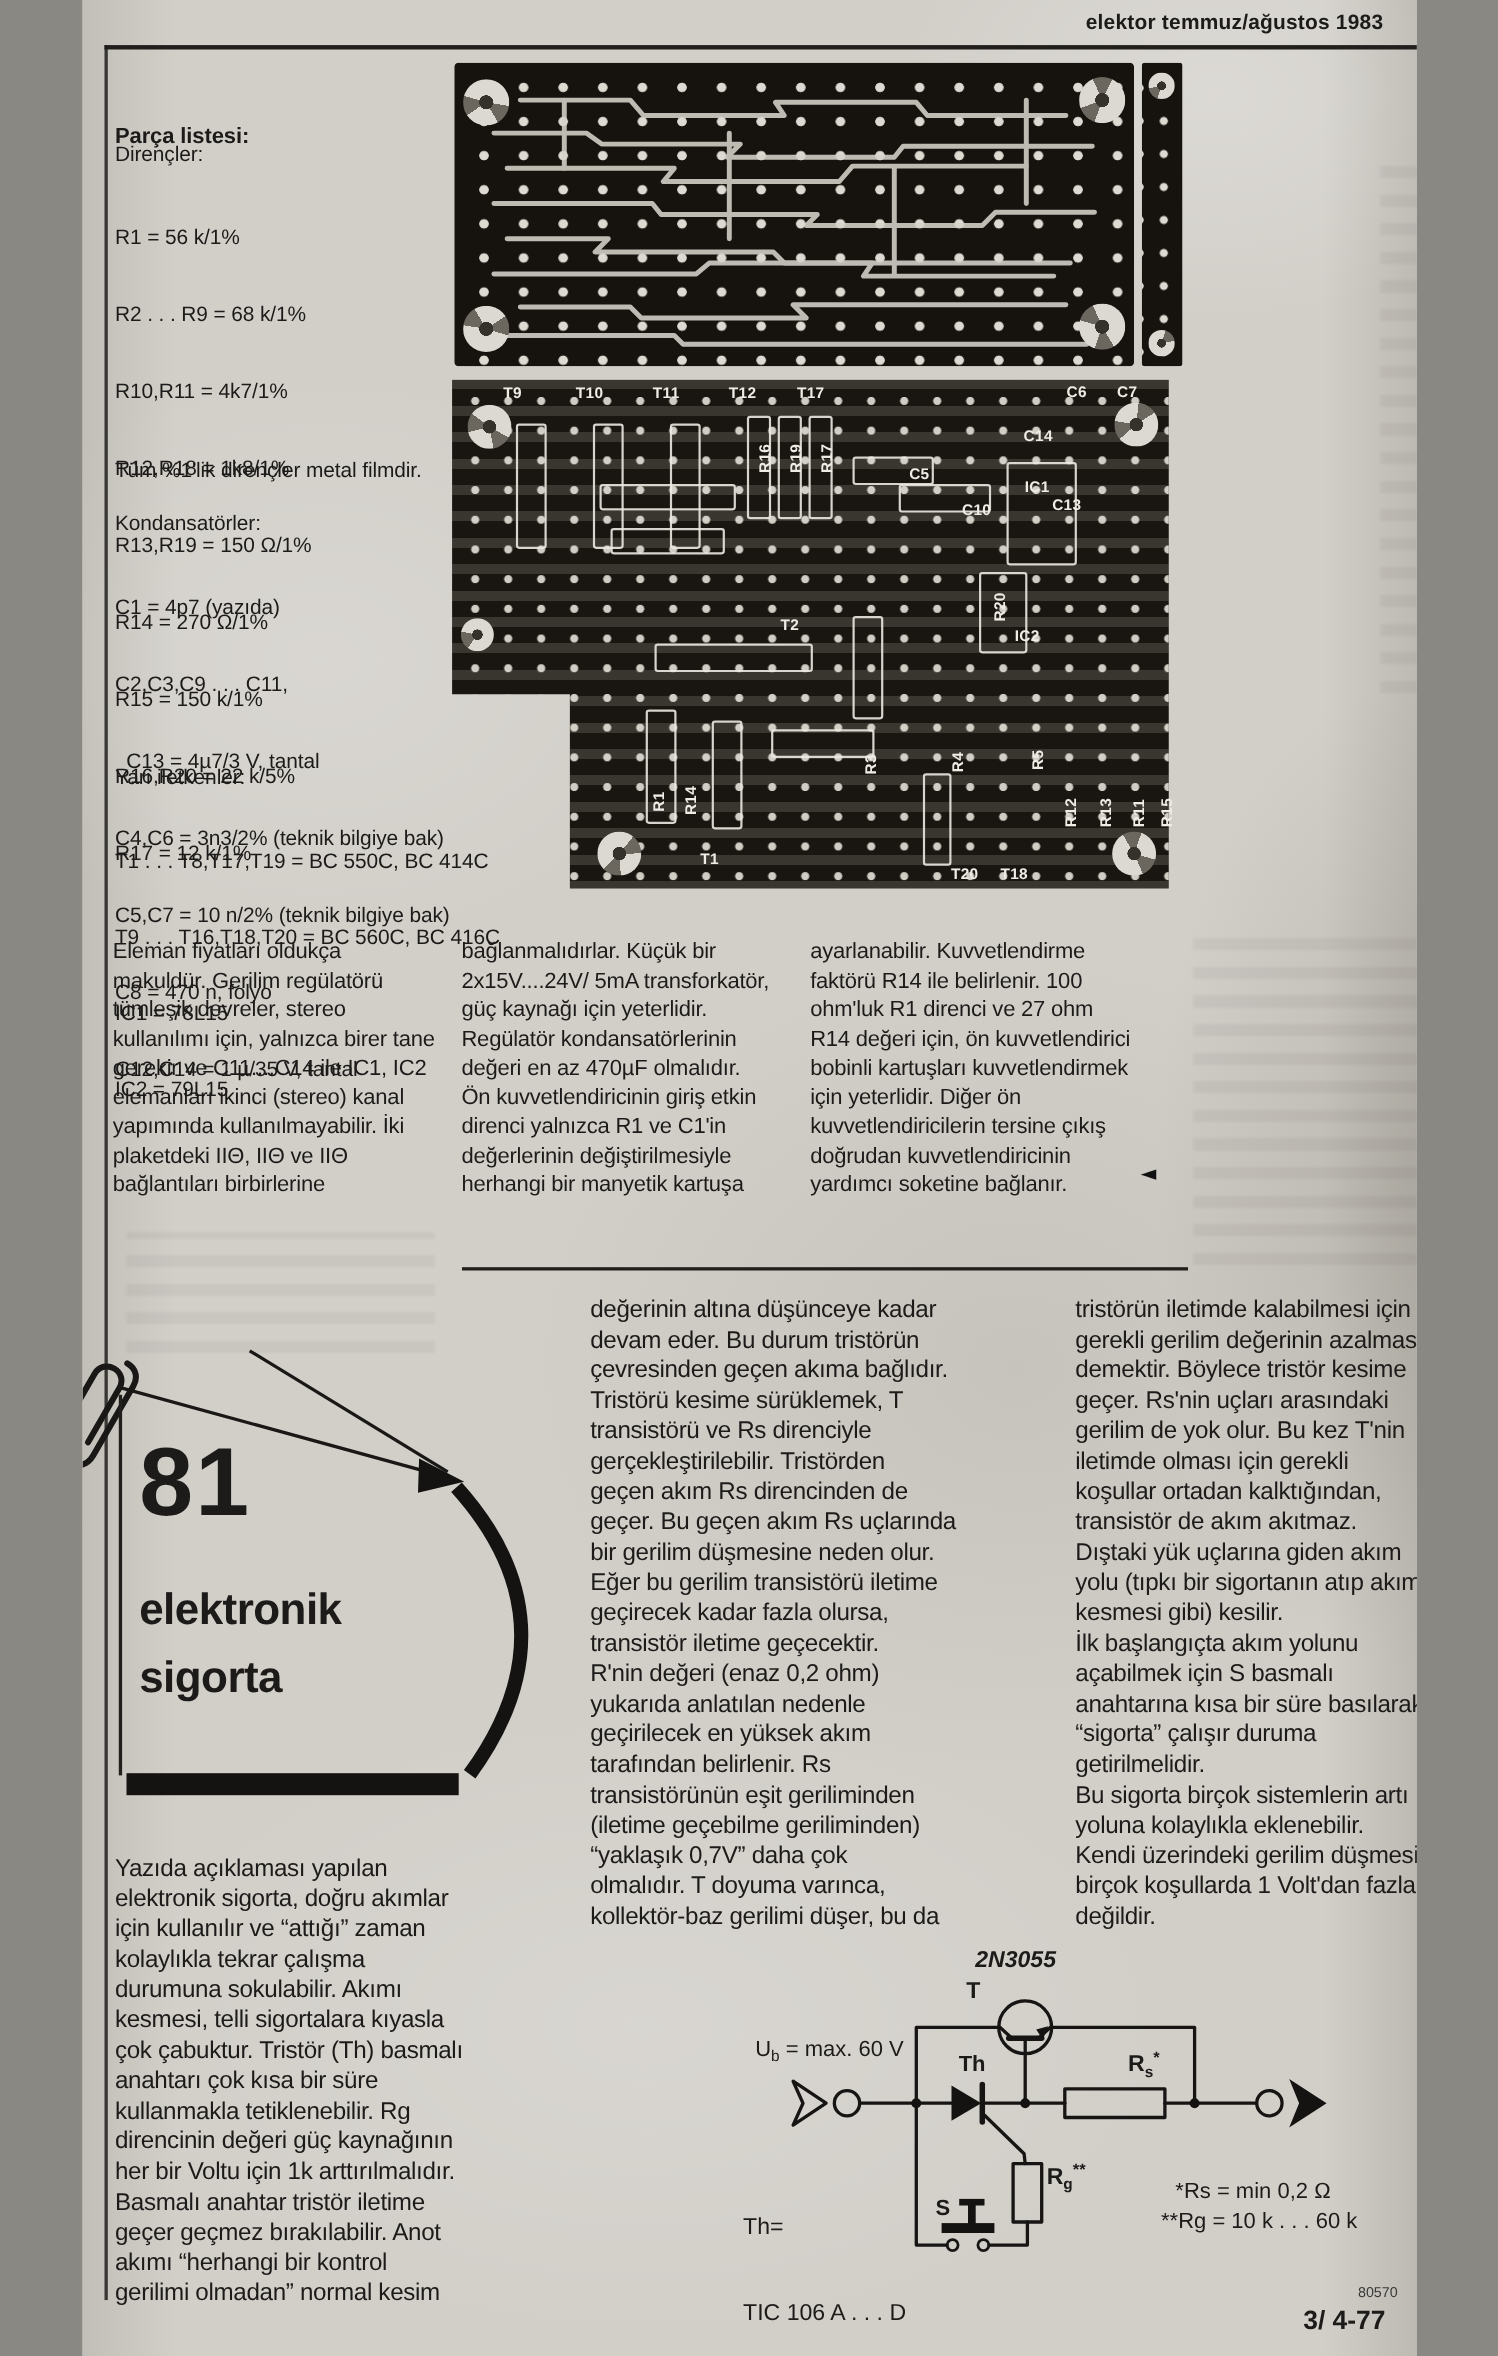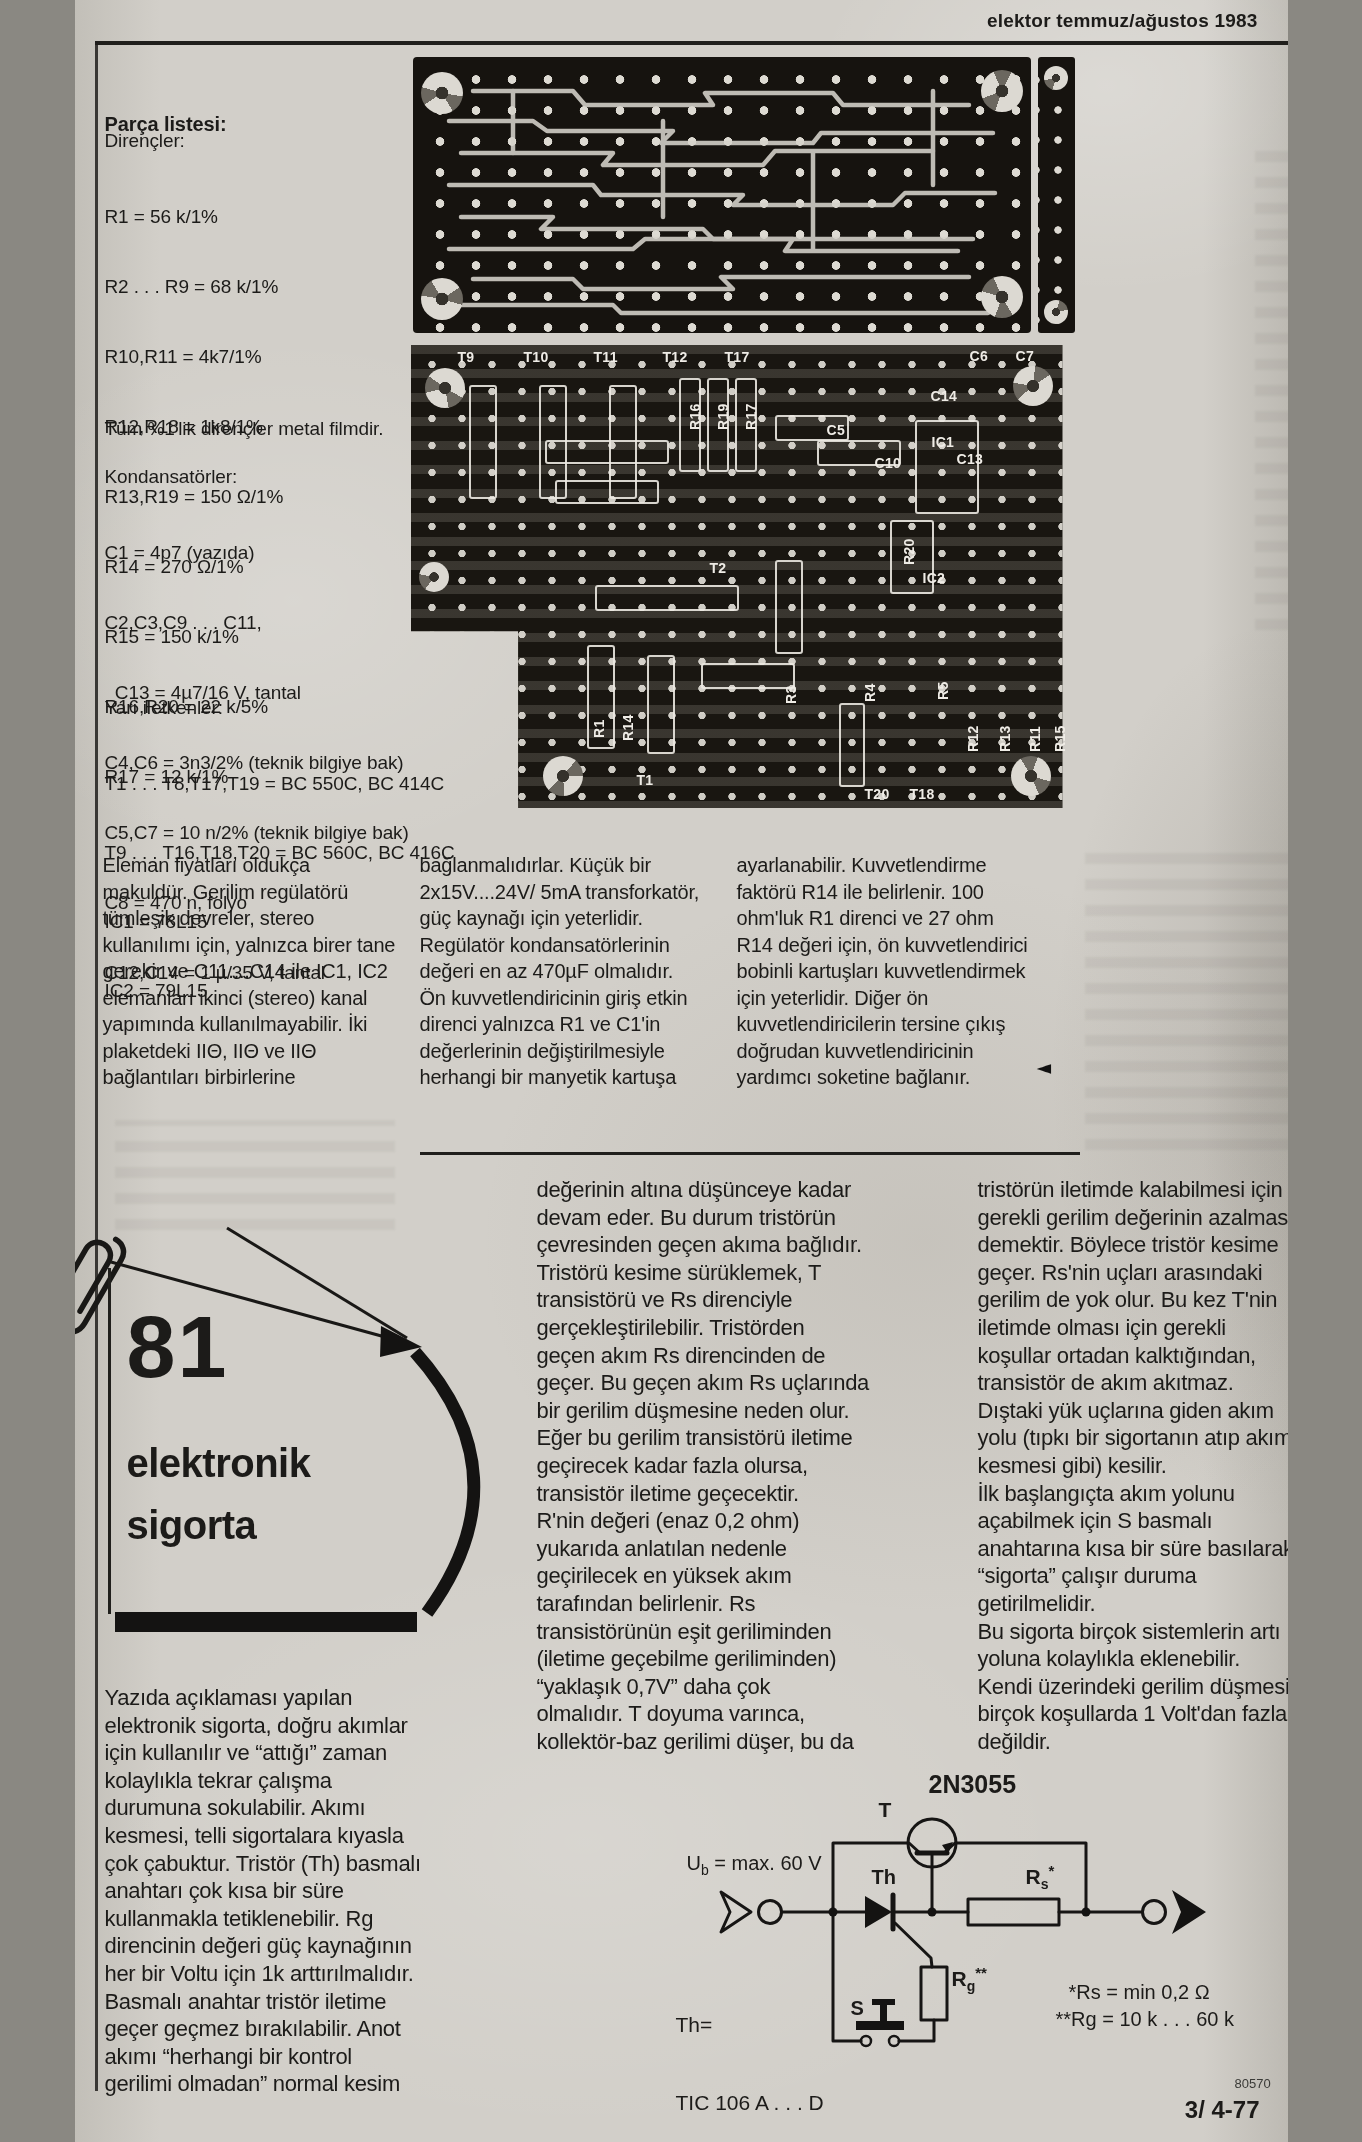--- a/index.html
+++ b/index.html
@@ -86,21 +86,21 @@
       <div class="pitem">R14 = 270 Ω/1%</div>
       <div class="pitem">R15 = 150 k/1%</div>
       <div class="pitem">R16,R20 = 22 k/5%</div>
       <div class="pitem">R17 = 12 k/1%</div>
     </div>
     <div class="abs plist" style="left:30px;top:418px;">Tüm %1'lik dirençler metal filmdir.</div>
     <div class="abs plist" style="left:30px;top:466px;">Kondansatörler:</div>
     <div class="abs plist" style="left:30px;top:496px;">
       <div class="pitem">C1 = 4p7 (yazıda)</div>
       <div class="pitem">C2,C3,C9 . . . C11,</div>
-      <div class="pitem">  C13 = 4µ7/16 V, tantal</div>
+      <div class="pitem">  C13 = 4µ7/3 V, tantal</div>
       <div class="pitem">C4,C6 = 3n3/2% (teknik bilgiye bak)</div>
       <div class="pitem">C5,C7 = 10 n/2% (teknik bilgiye bak)</div>
       <div class="pitem">C8 = 470 n, folyo</div>
       <div class="pitem">C12,C14 = 1 µ/35 V, tantal</div>
     </div>
     <div class="abs plist" style="left:30px;top:697px;">Yarı iletkenler:</div>
     <div class="abs plist" style="left:30px;top:727px;">
       <div class="pitem4">T1 . . . T8,T17,T19 = BC 550C, BC 414C</div>
       <div class="pitem4">T9 . . . T16,T18,T20 = BC 560C, BC 416C</div>
       <div class="pitem4">IC1 = 78L15</div>
@@ -343,21 +343,21 @@
         <polygon points="878,1842 867,1845 873,1854"></polygon>
         <polygon points="1097,1890 1131,1912 1097,1934 1106,1912"></polygon>
         <circle cx="758" cy="1912" r="4.5"></circle>
         <circle cx="857" cy="1912" r="4.5"></circle>
         <circle cx="1011" cy="1912" r="4.5"></circle>
         <rect x="781" y="2021" width="48" height="9"></rect>
         <rect x="805" y="2004" width="7" height="18"></rect>
         <rect x="797" y="1999" width="23" height="6"></rect>
       </g>
     </svg>
-    <span class="abs sch schb" style="left:854px;top:1770px;font-size:25px;">2N3055</span>
+    <span class="abs sch schb" style="left:812px;top:1770px;font-size:21px;font-style:italic;">2N3055</span>
     <span class="abs sch schb" style="left:804px;top:1798px;font-size:21px;">T</span>
     <span class="abs sch" style="left:612px;top:1852px;"><span>U</span><sub class="s">b</sub><span> = max. 60 V</span></span>
     <span class="abs sch schb" style="left:797px;top:1866px;">Th</span>
     <span class="abs sch schb" style="left:905px;top:1862px;font-size:21px;margin-left:46px;"><span>R</span><sub class="s">s</sub><sup class="s">*</sup></span>
     <span class="abs sch schb" style="left:877px;top:1964px;font-size:21px;"><span>R</span><sub class="s">g</sub><sup class="s">**</sup></span>
     <span class="abs sch schb" style="left:776px;top:1997px;">S</span>
     <div class="abs sch" style="left:601px;top:1960px;line-height:26px;font-size:21px;">
       <div>Th=</div>
       <div>TIC 106 A . . . D</div>
       

